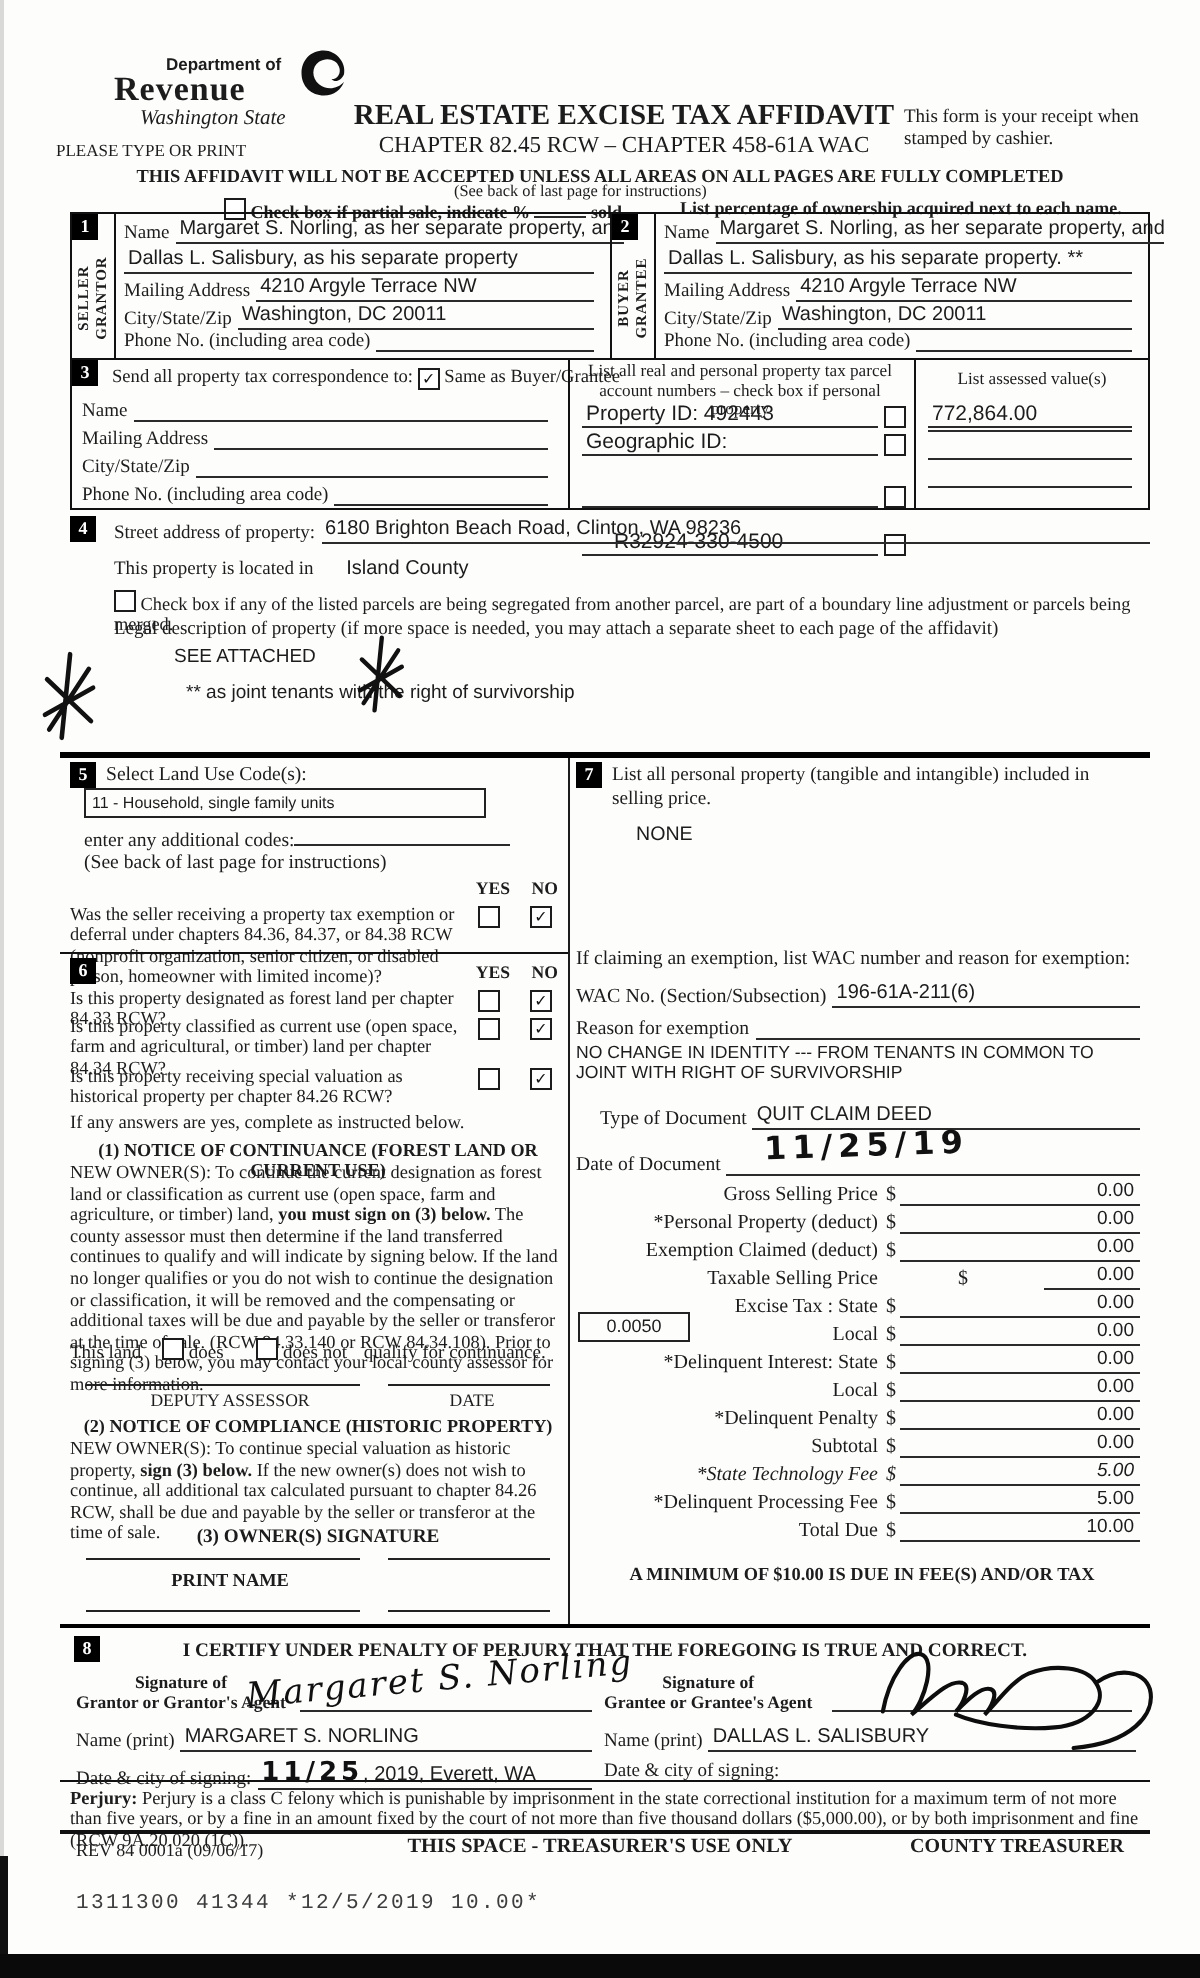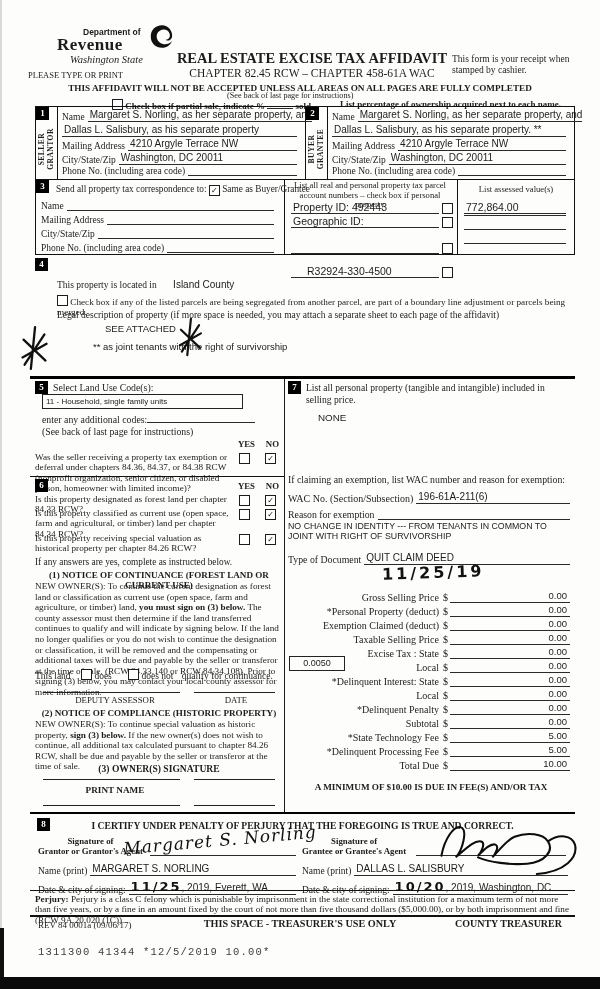--- a/index.html
+++ b/index.html
@@ -176,30 +176,34 @@
         <span class="fline"></span>
       </div>
     <div class="frow" style="left:6px;top:63px;right:8px;">
         <span class="fline"></span>
       </div>
   </div>
 </div>
 
 <div class="abs" style="left:35px;top:257px;width:540px;height:118px;">
   <span class="badge" style="position:absolute;left:0;top:1px;">4</span>
+  <div class="frow" style="left:22px;top:2px;right:0;">
+    <span class="flab ser">Street address of property:</span>
+    <span class="fline val">6180 Brighton Beach Road, Clinton, WA 98236</span>
+  </div>
   <div class="abs" style="left:22px;top:22px;font-size:9.5px;">
     <span class="ser">This property is located in</span>
     <span class="val" style="margin-left:14px;font-size:10px;">Island County</span>
   </div>
   <div class="abs" style="left:22px;top:38px;font-size:9.2px;">
     <span class="cb"></span>
     <span class="ser">Check box if any of the listed parcels are being segregated from another parcel, are part of a boundary line adjustment or parcels being merged.</span>
   </div>
   <div class="abs ser" style="left:22px;top:53px;font-size:9.5px;">Legal description of property (if more space is needed, you may attach a separate sheet to each page of the affidavit)</div>
-  <div class="abs val" style="left:70px;top:66px;font-size:9.5px;">SEE ATTACHED</div>
+  <div class="abs val" style="left:52px;top:66px;font-size:9.5px;">SEE ATTACHED</div>
   <div class="abs val" style="left:58px;top:84px;font-size:9.5px;">** as joint tenants with the right of survivorship</div>
   <svg class="abs" style="left:-16px;top:68px;" width="30" height="46" viewBox="0 0 26 44">
     <path d="M14 2 L10 42 M3 14 L24 34 M23 9 L4 38 M2 31 L25 18" stroke="#111" stroke-width="2.2" fill="none" stroke-linecap="round"></path>
   </svg>
   <svg class="abs" style="left:142px;top:60px;" width="26" height="40" viewBox="0 0 26 44">
     <path d="M14 2 L10 42 M3 14 L24 34 M23 9 L4 38 M2 31 L25 18" stroke="#111" stroke-width="2.4" fill="none" stroke-linecap="round"></path>
   </svg>
 </div>
 
 <div class="abs" style="left:30px;top:376px;width:545px;height:2.5px;background:#000;"></div>
@@ -281,42 +285,46 @@
   <div class="abs ser" style="left:1px;top:94px;font-size:9.8px;">If claiming an exemption, list WAC number and reason for exemption:</div>
   <div class="frow" style="left:1px;top:111px;right:5px;">
     <span class="flab ser" style="font-size:10px;">WAC No. (Section/Subsection)</span>
     <span class="fline val">196-61A-211(6)</span>
   </div>
   <div class="frow" style="left:1px;top:129px;right:5px;">
     <span class="flab ser" style="font-size:9.8px;">Reason for exemption</span>
     <span class="fline"></span>
   </div>
   <div class="abs val" style="left:1px;top:141px;width:282px;font-size:8.8px;line-height:10px;">NO CHANGE IN IDENTITY --- FROM TENANTS IN COMMON TO JOINT WITH RIGHT OF SURVIVORSHIP</div>
-  <div class="frow" style="left:1px;top:172px;right:5px;">
+  <div class="frow" style="left:13px;top:172px;right:5px;">
     <span class="flab ser" style="font-size:9.8px;">Type of Document</span>
     <span class="fline val">QUIT CLAIM DEED</span>
   </div>
+  <div class="frow" style="left:1px;top:194px;right:5px;height:14px;">
+    <span class="flab ser" style="font-size:9.8px;">Date of Document</span>
+    <span class="fline"></span>
+  </div>
   <span class="abs hand" style="left:95px;top:183px;font-size:16px;letter-spacing:3px;transform:rotate(-2deg);">11/25/19</span>
 
   <div class="mrow" style="top:210px;justify-content:space-between;">
       <span class="mlab ser">Gross Selling Price</span>
       <span class="mdollar ser">$</span>
       <span class="mline val">0.00</span>
     </div>
   <div class="mrow" style="top:224px;">
       <span class="mlab ser">*Personal Property (deduct)</span>
       <span class="mdollar ser">$</span>
       <span class="mline val">0.00</span>
     </div>
   <div class="mrow" style="top:238px;">
       <span class="mlab ser">Exemption Claimed (deduct)</span>
       <span class="mdollar ser">$</span>
       <span class="mline val">0.00</span>
     </div>
-  <div class="mrow" style="top:252px;">
+  <div class="mrow" style="top:252px;gap:36px;">
       <span class="mlab ser">Taxable Selling Price</span>
       <span class="mdollar ser">$</span>
       <span class="mline val">0.00</span>
     </div>
   <div class="mrow" style="top:266px;">
       <span class="mlab ser">Excise Tax : State</span>
       <span class="mdollar ser">$</span>
       <span class="mline val">0.00</span>
     </div>
   <div class="abs san ctr" style="left:2px;top:276px;width:54px;height:13px;border:1.3px solid #222;font-size:9px;line-height:13px;">0.0050</div>
@@ -338,21 +346,21 @@
   <div class="mrow" style="top:322px;">
       <span class="mlab ser">*Delinquent Penalty</span>
       <span class="mdollar ser">$</span>
       <span class="mline val">0.00</span>
     </div>
   <div class="mrow" style="top:336px;">
       <span class="mlab ser">Subtotal</span>
       <span class="mdollar ser">$</span>
       <span class="mline val">0.00</span>
     </div>
-  <div class="mrow" style="top:350px;">
+  <div class="mrow" style="top:350px;font-style:italic;">
       <span class="mlab ser">*State Technology Fee</span>
       <span class="mdollar ser">$</span>
       <span class="mline val">5.00</span>
     </div>
   <div class="mrow" style="top:364px;">
       <span class="mlab ser">*Delinquent Processing Fee</span>
       <span class="mdollar ser">$</span>
       <span class="mline val">5.00</span>
     </div>
   <div class="mrow" style="top:378px;">
@@ -393,21 +401,20 @@
     <span class="abs ul" style="left:114px;top:11px;width:150px;height:10px;"></span>
     <svg class="abs" style="left:110px;top:-18px;" width="190" height="62" viewBox="0 0 185 78">
       <path d="M10 50 C14 28 26 12 34 14 C44 17 36 44 28 52 C42 40 52 30 60 32 C66 34 60 46 56 50 C64 42 72 34 78 36 C83 38 78 48 74 52 C82 44 92 30 102 26 C118 20 138 22 144 32 C152 44 140 58 118 60 C96 62 70 58 56 52 M144 32 C158 22 174 24 178 36 C182 52 166 70 130 73" fill="none" stroke="#0d0d0d" stroke-width="2.6" stroke-linecap="round"></path>
     </svg>
     <div class="frow" style="left:0;top:29px;right:2px;">
       <span class="flab ser">Name (print)</span>
       <span class="fline val">DALLAS L. SALISBURY</span>
     </div>
     <div class="frow" style="left:0;top:47px;right:2px;">
       <span class="flab ser">Date &amp; city of signing:</span>
-      <span class="fline"><span class="hand" style="font-size:13px;letter-spacing:2px;">10/20</span><span class="val">, 2019, Washington, DC</span></span>
     </div>
   </div>
 </div>
 
 <div class="abs ser" style="left:35px;top:894px;width:540px;font-size:9.2px;line-height:10.3px;">
   <b>Perjury:</b><span> Perjury is a class C felony which is punishable by imprisonment in the state correctional institution for a maximum term of not more than five years, or by a fine in an amount fixed by the court of not more than five thousand dollars ($5,000.00), or by both imprisonment and fine (RCW 9A.20.020 (1C)).</span>
 </div>
 <div class="abs" style="left:30px;top:915px;width:545px;height:1.5px;background:#111;"></div>
 <span class="abs ser" style="left:38px;top:920px;font-size:9px;">REV 84 0001a (09/06/17)</span>
 <span class="abs ser b ctr" style="left:180px;top:918px;width:240px;font-size:10.2px;">THIS SPACE - TREASURER'S USE ONLY</span>

